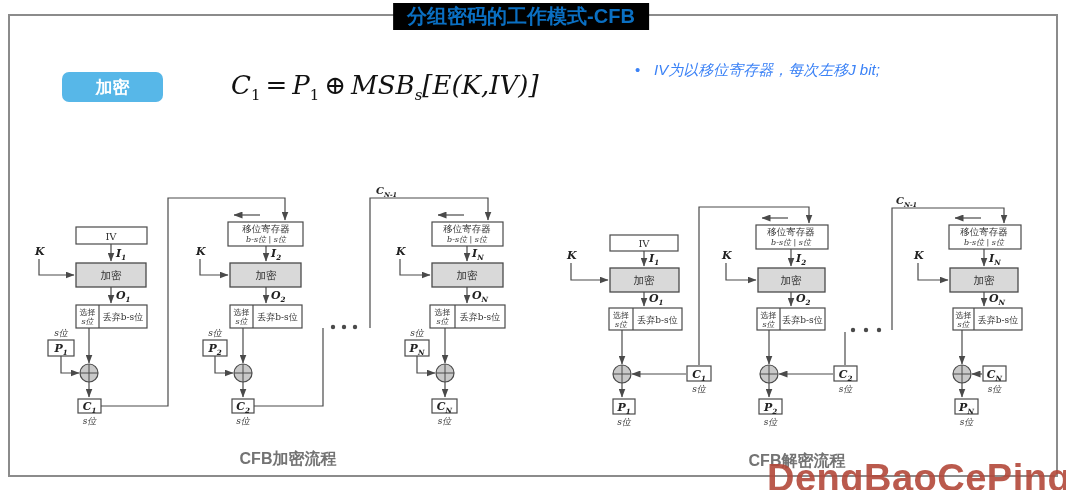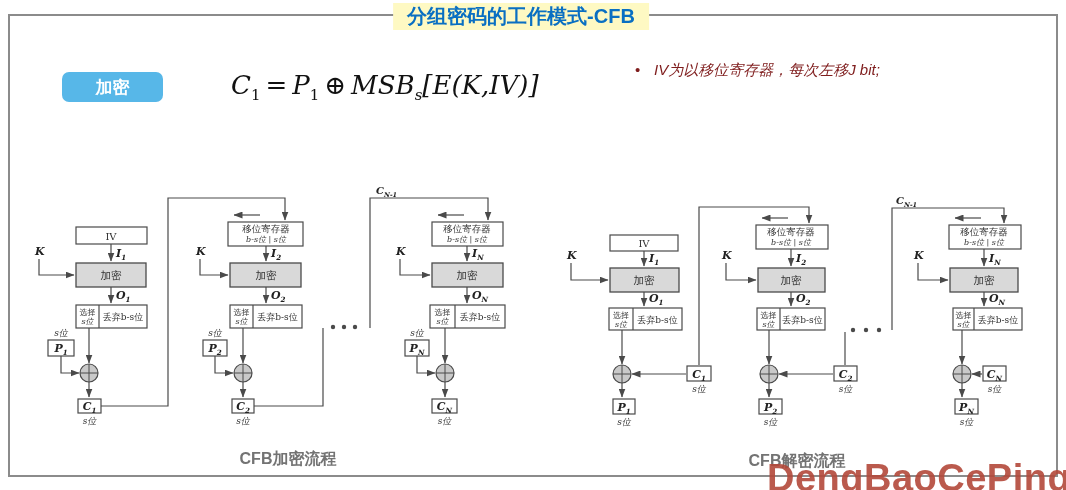--- a/index.html
+++ b/index.html
@@ -1,34 +1,34 @@
 <!DOCTYPE html>
 <html><head>
 <meta charset="utf-8">
 <style>
   html,body{margin:0;padding:0;background:#fff;}
   .slide{position:relative;width:1066px;height:490px;background:#fff;overflow:hidden;
          font-family:"Liberation Sans",sans-serif;}
   .frame{position:absolute;left:8px;top:14px;right:8px;bottom:13px;border:2px solid #8b8b8b;z-index:0;}
-  .title{position:absolute;top:3px;left:521px;transform:translateX(-50%);background:#fef9c3;
+  .title{position:absolute;top:3px;left:521px;transform:translateX(-50%);background:#000000;
          padding:0 14px;color:#0a6fc2;font-weight:bold;font-size:20px;z-index:2;white-space:nowrap;}
   .badge{position:absolute;left:62px;width:101px;height:30px;background:#57b7e8;border-radius:7px;
          color:#fff;font-weight:bold;font-size:17px;display:flex;align-items:center;justify-content:center;z-index:1;}
   .badge-enc{top:72px;}
   .badge-dec{top:124px;}
   .formula{position:absolute;font-family:"DejaVu Serif",serif;font-size:26px;color:#111;white-space:nowrap;z-index:1;}
   .formula-1{left:231px;top:70px;}
   .formula-2{left:217px;top:123px;}
   .formula .v{font-style:italic;}
   .formula .op{font-style:normal;padding:0 5px;}
   .formula sub{font-size:15px;line-height:0;}
   .formula sub.it{font-style:italic;}
   .formula .arg{font-style:italic;}
   .notes{position:absolute;left:632px;top:57px;width:432px;margin:0;padding:0;list-style:none;
-         font-style:italic;font-size:15px;line-height:25px;color:#7f1d1d;z-index:1;}
+         font-style:italic;font-size:15px;line-height:25px;color:#3b82f6;z-index:1;}
   .notes li{position:relative;padding-left:22px;}
   .notes li::before{content:"\2022";position:absolute;left:3px;font-style:normal;}
   .diagram{position:absolute;top:178px;overflow:visible;z-index:1;}
   #enc-svg{left:30px;}
   #dec-svg{left:553px;}
   .caption{position:absolute;font-weight:bold;font-size:16px;color:#737373;transform:translateX(-50%);
            white-space:nowrap;z-index:1;}
   .cap-enc{left:288px;top:449px;}
   .cap-dec{left:797px;top:451px;}
   .watermark{position:absolute;left:767px;top:457px;font-size:38px;font-weight:bold;letter-spacing:.5px;

